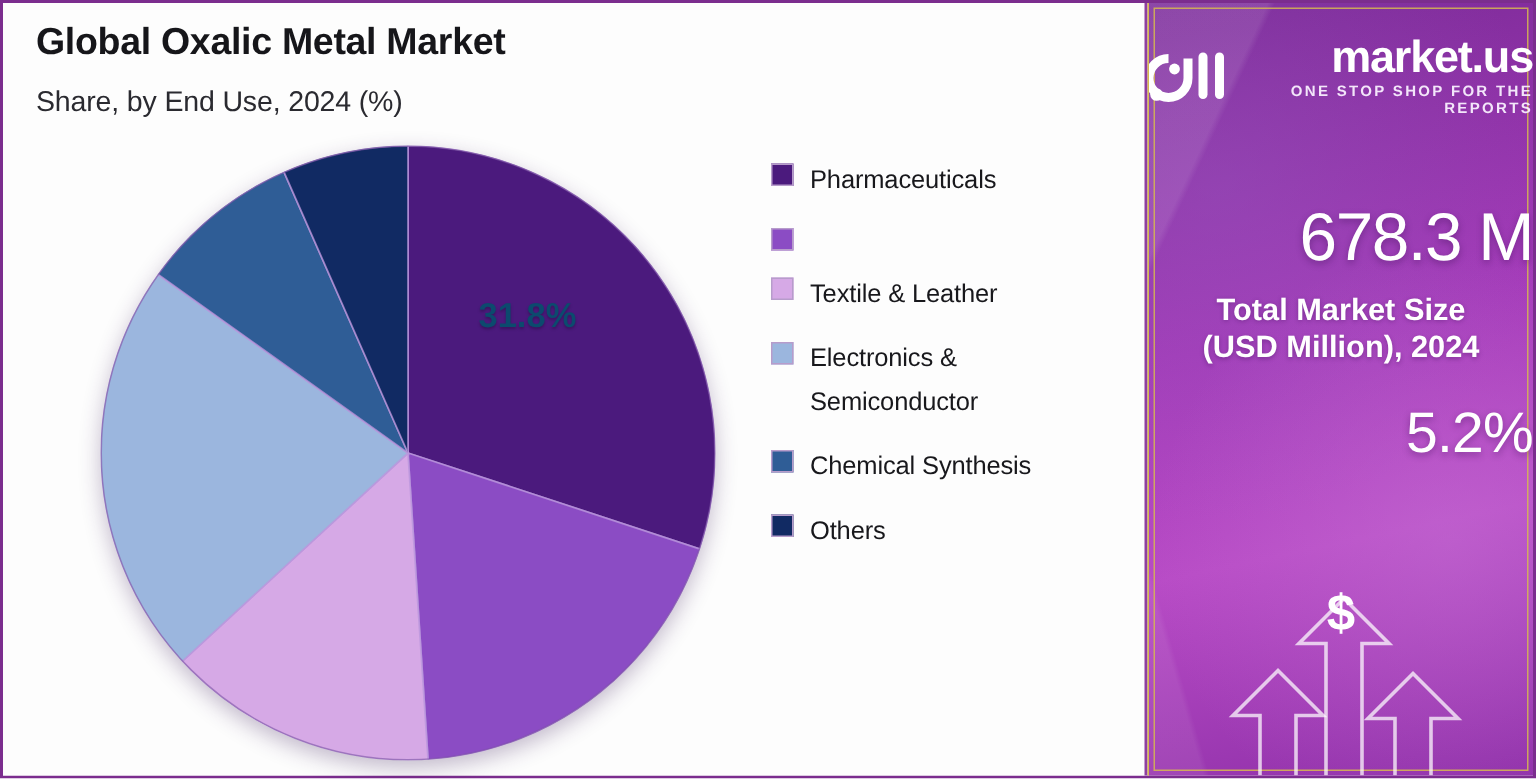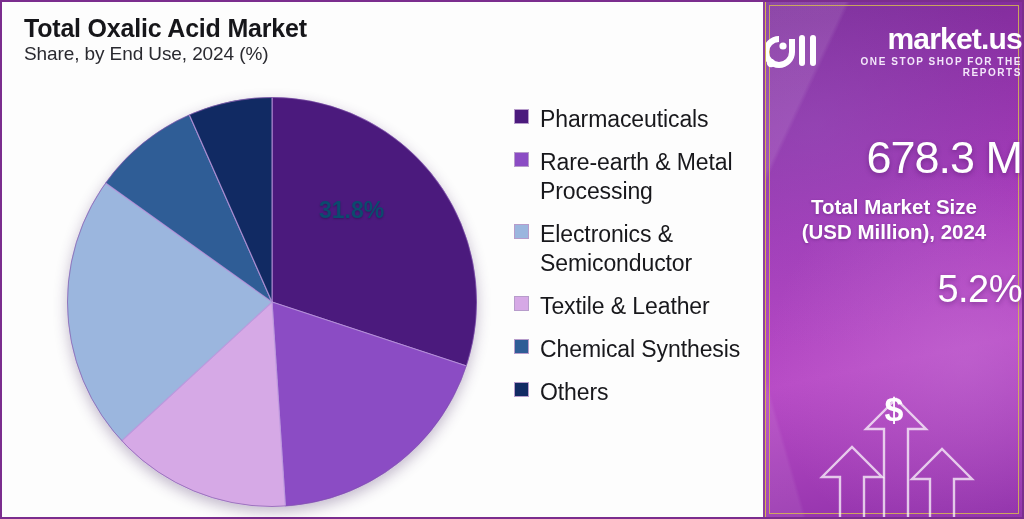--- a/index.html
+++ b/index.html
@@ -23,21 +23,21 @@
     width: 763px; height: 515px;
     background: #fdfdfd;
     border-right: 2px solid #8e3fa0;
   }
   .titles { position: absolute; left: 22px; top: 12px; }
   .title-main {
     font-size: 25px; font-weight: bold; color: #16161a;
     letter-spacing: -0.2px; white-space: nowrap;
   }
   .title-sub {
-    font-size: 19px; color: #2a2a30; margin-top: 0;
+    font-size: 19px; color: #2a2a30; margin-top: 15px;
     letter-spacing: -0.1px; white-space: nowrap;
   }
 
   
   .pie-wrap {
     position: absolute;
     left: 65px; top: 95px;
     width: 410px; height: 410px;
   }
   .pie-shadow {
@@ -73,21 +73,21 @@
     display: flex; align-items: flex-start;
     margin-bottom: 14px;
   }
   .legend-swatch {
     flex: 0 0 auto;
     width: 15px; height: 15px;
     margin-top: 4px; margin-right: 11px;
     border: 1px solid #b79ccb;
   }
   .legend-label {
-    font-size: 23px; color: #18181c;
+    font-size: 17px; color: #18181c;
     line-height: 29px; letter-spacing: -0.1px;
   }
 
   
   .brand-panel {
     position: relative;
     width: 257px; height: 515px;
     background:
       radial-gradient(circle at 78% 70%, rgba(200,120,215,0.42) 0%, rgba(200,120,215,0) 48%),
       radial-gradient(circle at 18% 24%, rgba(150,90,190,0.40) 0%, rgba(150,90,190,0) 50%),
@@ -149,21 +149,21 @@
   }
 </style>
 </head>
 <body>
 
 <div id="infographic">
 
   <div class="chart-panel">
 
     <div class="titles">
-      <div class="title-main">Total Oxalic Acid Market</div>
+      <div class="title-main">Global Oxalic Metal Market</div>
       <div class="title-sub">Share, by End Use, 2024 (%)</div>
     </div>
 
     <div class="pie-wrap">
       <div class="pie-shadow"></div>
       <div class="pie">
         <svg id="pie-svg" width="410" height="410" viewBox="0 0 410 410">
             <path d="M 205 205 L 205 0 A 205 205 0 0 1 399.73962255619267 269.04279355767983 Z" fill="#4b1a7d" stroke="rgba(185,150,220,0.75)" stroke-width="1.2"></path>
             <path d="M 205 205 L 399.73962255619267 269.04279355767983 A 205 205 0 0 1 218.3823323322907 409.56273654150243 Z" fill="#8b4cc4" stroke="rgba(185,150,220,0.75)" stroke-width="1.2"></path>
             <path d="M 205 205 L 218.3823323322907 409.56273654150243 A 205 205 0 0 1 54.35030575014008 344.0311821945844 Z" fill="#d6a9e6" stroke="rgba(185,150,220,0.75)" stroke-width="1.2"></path>
@@ -176,29 +176,28 @@
       <div class="pie-label">31.8%</div>
     </div>
 
     <div class="legend" id="legend">
         <div class="legend-item">
           <span class="legend-swatch" style="background: rgb(75, 26, 125);"></span>
           <span class="legend-label">Pharmaceuticals</span>
         </div>
         <div class="legend-item">
           <span class="legend-swatch" style="background: rgb(139, 76, 196);"></span>
-          <span class="legend-label">Rare-earth &amp; Metal Processing</span>
+        </div>
+        <div class="legend-item">
+          <span class="legend-swatch" style="background: rgb(214, 169, 230);"></span>
+          <span class="legend-label">Textile &amp; Leather</span>
         </div>
         <div class="legend-item">
           <span class="legend-swatch" style="background: rgb(155, 182, 222);"></span>
           <span class="legend-label">Electronics &amp; Semiconductor</span>
-        </div>
-        <div class="legend-item">
-          <span class="legend-swatch" style="background: rgb(214, 169, 230);"></span>
-          <span class="legend-label">Textile &amp; Leather</span>
         </div>
         <div class="legend-item">
           <span class="legend-swatch" style="background: rgb(47, 93, 150);"></span>
           <span class="legend-label">Chemical Synthesis</span>
         </div>
         <div class="legend-item">
           <span class="legend-swatch" style="background: rgb(17, 42, 99);"></span>
           <span class="legend-label">Others</span>
         </div>
       </div>

